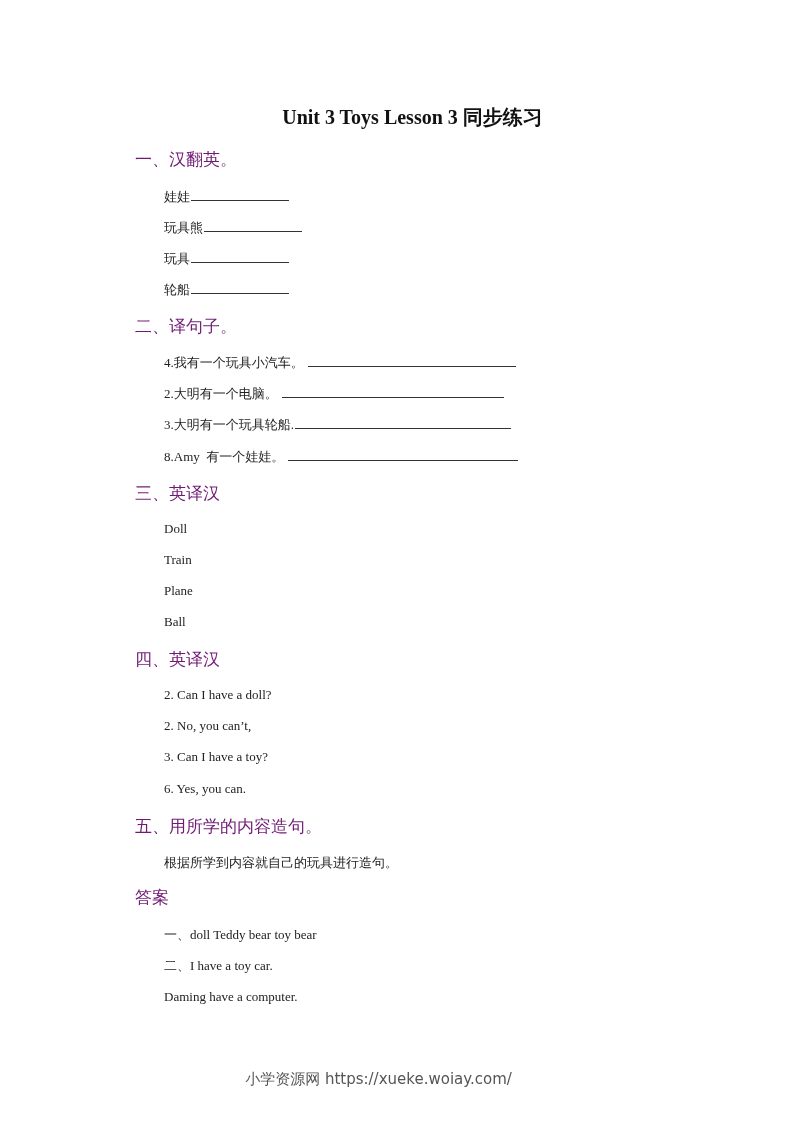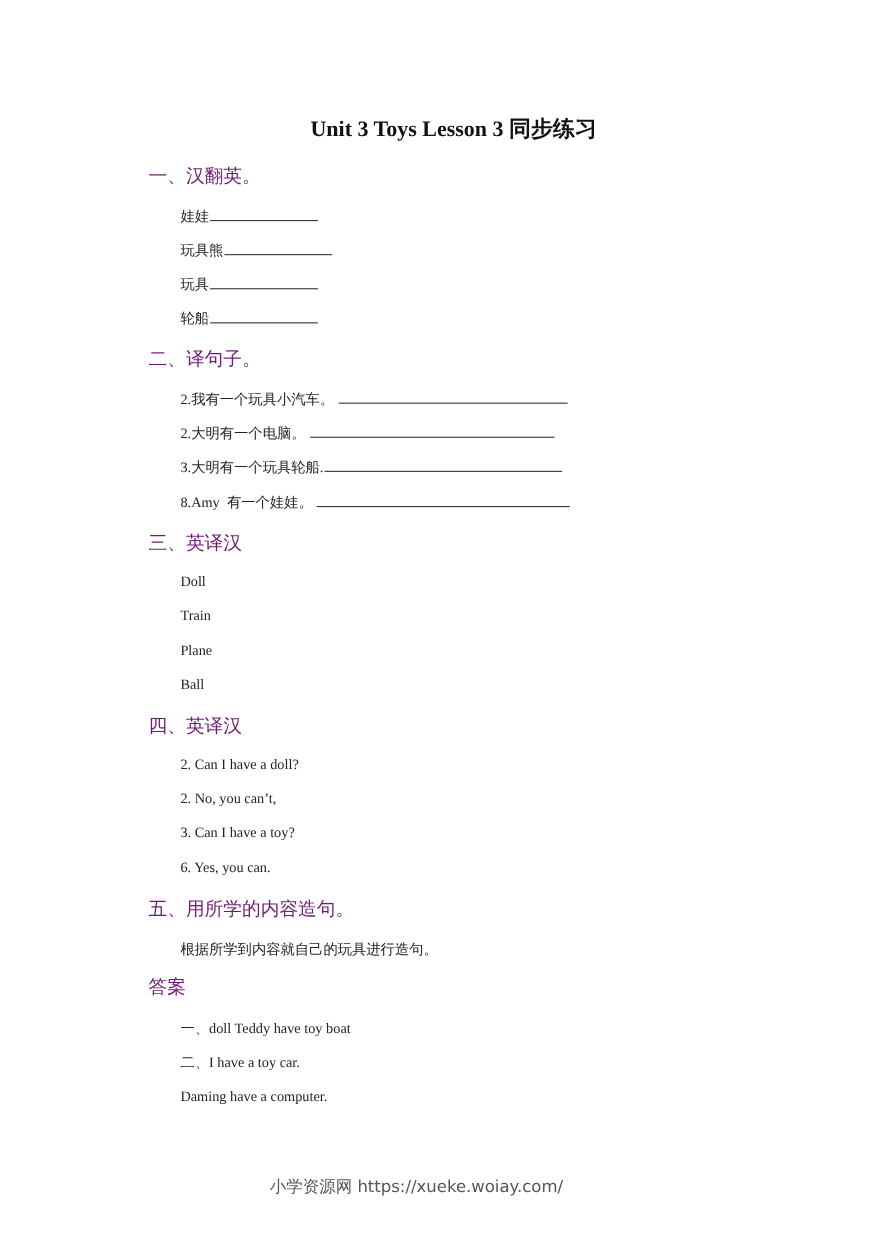--- a/index.html
+++ b/index.html
@@ -16,38 +16,38 @@
 
 <div class="abs title">Unit 3 Toys Lesson 3 同步练习</div>
 
 <div class="abs h" style="top:148px">一、汉翻英。</div>
 <div class="abs p" style="top:188px"><span>娃娃</span><span class="blank" style="width:98px"></span></div>
 <div class="abs p" style="top:219px"><span>玩具熊</span><span class="blank" style="width:98px"></span></div>
 <div class="abs p" style="top:250px"><span>玩具</span><span class="blank" style="width:98px"></span></div>
 <div class="abs p" style="top:281px"><span>轮船</span><span class="blank" style="width:98px"></span></div>
 
 <div class="abs h" style="top:315px">二、译句子。</div>
-<div class="abs p" style="top:354px"><span>2.我有一个玩具小汽车。</span><span class="blank" style="width:208px; margin-left:4px"></span></div>
+<div class="abs p" style="top:354px"><span>4.我有一个玩具小汽车。</span><span class="blank" style="width:208px; margin-left:4px"></span></div>
 <div class="abs p" style="top:385px"><span>2.大明有一个电脑。</span><span class="blank" style="width:222px; margin-left:4px"></span></div>
 <div class="abs p" style="top:416px"><span>3.大明有一个玩具轮船.</span><span class="blank" style="width:216px"></span></div>
 <div class="abs p" style="top:448px"><span style="white-space:pre">8.Amy  有一个娃娃。</span><span class="blank" style="width:230px; margin-left:4px"></span></div>
 
 <div class="abs h" style="top:482px">三、英译汉</div>
 <div class="abs p" style="top:521px">Doll</div>
 <div class="abs p" style="top:552px">Train</div>
 <div class="abs p" style="top:583px">Plane</div>
 <div class="abs p" style="top:614px">Ball</div>
 
 <div class="abs h" style="top:648px">四、英译汉</div>
 <div class="abs p" style="top:687px">2. Can I have a doll?</div>
 <div class="abs p" style="top:718px">2. No, you can’t,</div>
 <div class="abs p" style="top:749px">3. Can I have a toy?</div>
 <div class="abs p" style="top:781px">6. Yes, you can.</div>
 
 <div class="abs h" style="top:815px">五、用所学的内容造句。</div>
 <div class="abs p" style="top:854px">根据所学到内容就自己的玩具进行造句。</div>
 
 <div class="abs h" style="top:886px">答案</div>
-<div class="abs p" style="top:926px">一、doll Teddy have toy boat</div>
+<div class="abs p" style="top:926px">一、doll Teddy bear toy bear</div>
 <div class="abs p" style="top:957px">二、I have a toy car.</div>
 <div class="abs p" style="top:989px">Daming have a computer.</div>
 
 <div class="abs footer">小学资源网 https://xueke.woiay.com/</div>
 
 </body></html>

